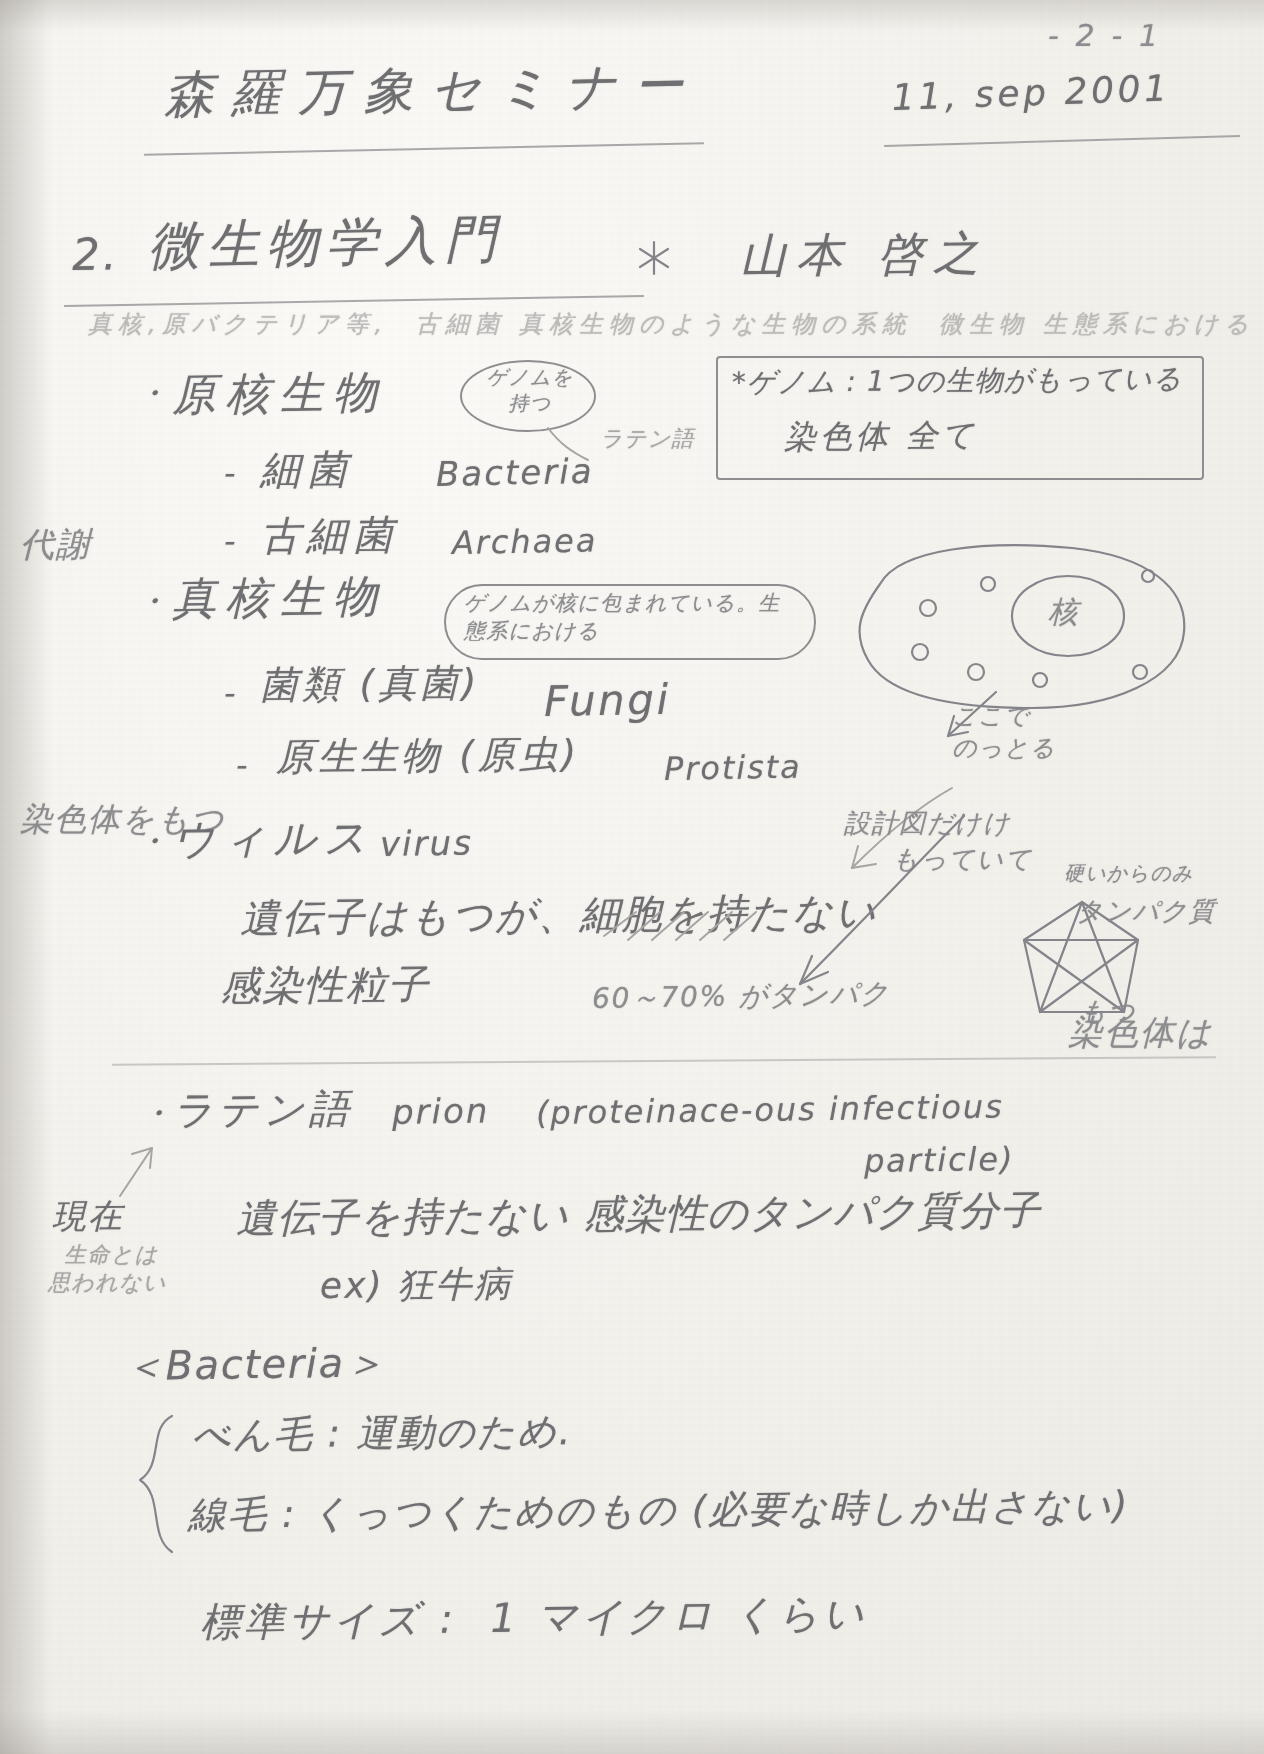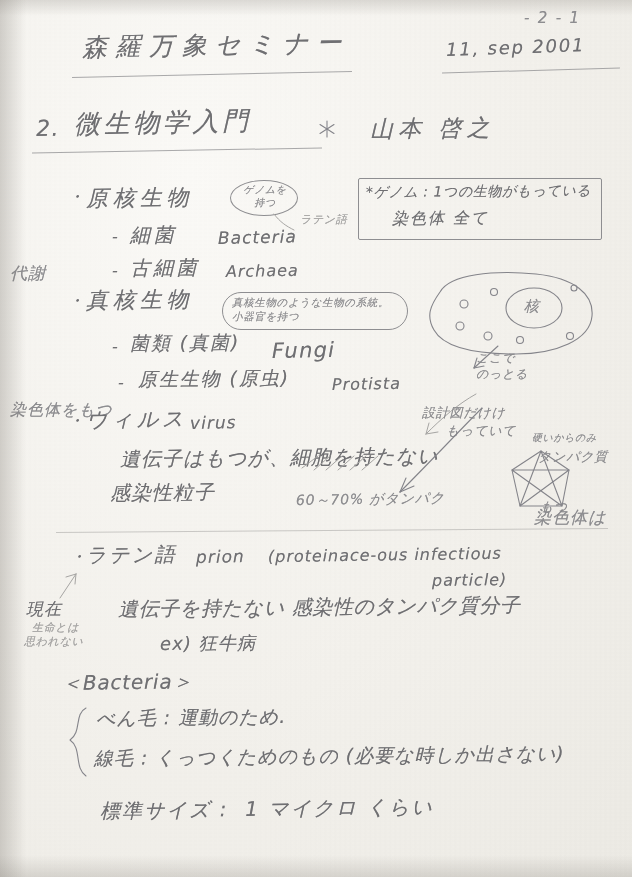--- a/index.html
+++ b/index.html
@@ -127,20 +127,21 @@
   <div class="rule" style="left:32px; top:150px; width:290px; transform:rotate(-1deg);"></div>
 
   <svg class="ink" style="left:316px; top:118px; width:22px; height:22px;" viewBox="0 0 22 22">
     <line x1="11" y1="3" x2="11" y2="19"></line>
     <line x1="4" y1="6.5" x2="18" y2="15.5"></line>
     <line x1="18" y1="6.5" x2="4" y2="15.5"></line>
   </svg>
 
   <div class="hw sk" style="left:370px; top:116px; font-size:23px; letter-spacing:0.22em; transform:rotate(-0.8deg);">山本 啓之</div>
 
+  <div class="hw vfaint" style="left:44px; top:156px; font-size:12px; letter-spacing:0.25em;">真核,原バクテリア等,  古細菌 真核生物のような生物の系統  微生物 生態系における</div>
 
   <div class="hw light" style="left:10px; top:262px; font-size:17px; width:20px; line-height:1.35;">代謝</div>
   <div class="hw light" style="left:10px; top:400px; font-size:16px; width:18px; line-height:1.3;">染色体をもつ</div>
 
   <div class="hw" style="left:68px; top:188px; font-size:16px;">・</div>
   <div class="hw sk" style="left:86px; top:186px; font-size:22px; letter-spacing:0.22em; transform:rotate(-0.8deg);">原核生物</div>
 
   <div class="ellipse" style="left:230px; top:180px; width:66px; height:34px;"></div>
   <div class="hw light" style="left:240px; top:184px; font-size:10px; width:50px; white-space:normal; line-height:1.25; text-align:center;">ゲノムを持つ</div>
   <svg class="ink soft" style="left:272px; top:212px; width:30px; height:24px;" viewBox="0 0 30 24">
@@ -157,21 +158,21 @@
   <div class="hw sk" style="left:226px; top:263px; font-size:16px; letter-spacing:0.06em; transform:rotate(-1deg);">Archaea</div>
 
   <div class="box" style="left:358px; top:178px; width:242px; height:60px;"></div>
   <div class="hw sk" style="left:366px; top:184px; font-size:14px; letter-spacing:0.04em; transform:rotate(-0.5deg);">*ゲノム : 1つの生物がもっている</div>
   <div class="hw sk" style="left:392px; top:210px; font-size:16px; letter-spacing:0.12em; transform:rotate(-0.6deg);">染色体 全て</div>
 
   <div class="hw" style="left:68px; top:292px; font-size:16px;">・</div>
   <div class="hw sk" style="left:86px; top:288px; font-size:22px; letter-spacing:0.22em; transform:rotate(-0.8deg);">真核生物</div>
 
   <div class="rrect" style="left:222px; top:292px; width:184px; height:36px;"></div>
-  <div class="hw light" style="left:232px; top:296px; font-size:10.5px; width:166px; white-space:normal; line-height:1.3;">真核生物のような生物の系統。小器官を持つ</div>
+  <div class="hw light" style="left:232px; top:296px; font-size:10.5px; width:166px; white-space:normal; line-height:1.3;">ゲノムが核に包まれている。生態系における</div>
 
   <div class="hw" style="left:112px; top:338px; font-size:16px;">-</div>
   <div class="hw sk" style="left:130px; top:333px; font-size:19px; letter-spacing:0.1em; transform:rotate(-0.6deg);">菌類 (真菌)</div>
   <div class="hw sk" style="left:272px; top:339px; font-size:21px; transform:rotate(-1deg);">Fungi</div>
 
   <div class="hw" style="left:118px; top:374px; font-size:16px;">-</div>
   <div class="hw sk" style="left:138px; top:369px; font-size:19px; letter-spacing:0.1em; transform:rotate(-0.6deg);">原生生物 (原虫)</div>
   <div class="hw sk" style="left:332px; top:376px; font-size:16px; transform:rotate(-1deg);">Protista</div>
 
   <svg class="ink" style="left:424px; top:268px; width:176px; height:92px;" viewBox="0 0 176 92">

